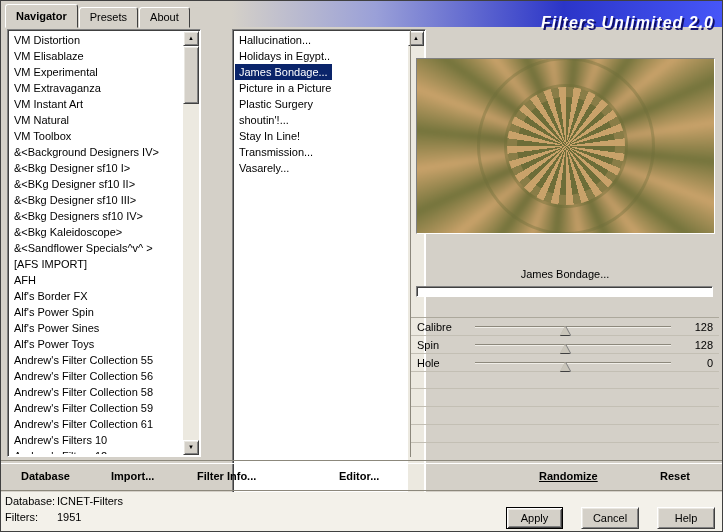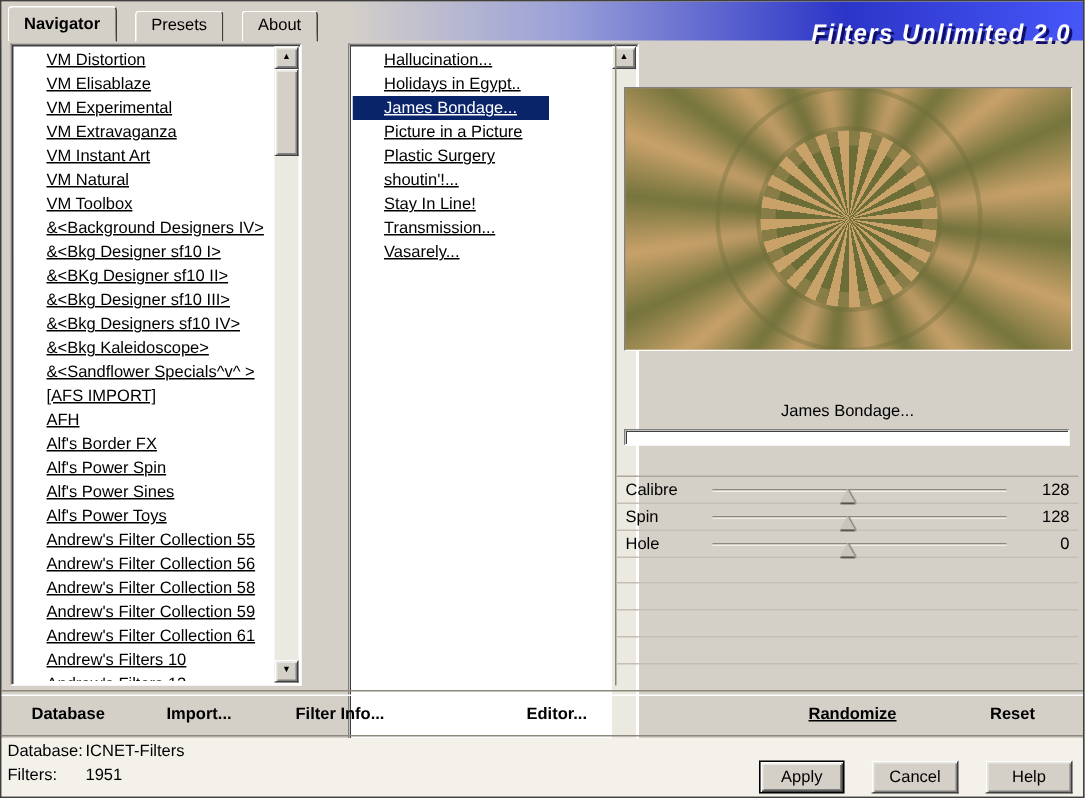--- a/index.html
+++ b/index.html
@@ -8,28 +8,28 @@
     background:#d4d0c8;border:1px solid #404040;overflow:hidden;
     font-family:"Liberation Sans",sans-serif;font-size:11px;color:#000;
     -webkit-font-smoothing:none;
   }
   
   .header{position:absolute;left:0;top:0;right:0;height:26px;
     background:linear-gradient(90deg,#d4d0c8 0%,#d4d0c8 32%,#9aa0d8 52%,#2b35c8 78%,#4656f8 100%);}
   .logo{position:absolute;top:13px;right:8px;font-size:16px;font-weight:bold;font-style:italic;
     color:#fff;text-shadow:2px 2px 0 #10106a;letter-spacing:1px;white-space:nowrap;}
   .tabs{position:absolute;top:3px;left:4px;display:flex;align-items:flex-end;}
-  .tab{height:19px;line-height:19px;padding:0 10px;background:#d4d0c8;margin-right:12px;
+  .tab{height:19px;line-height:19px;padding:0 10px;background:#d4d0c8;margin-right:1px;
     border:1px solid;border-color:#fff #404040 #d4d0c8 #fff;border-radius:3px 3px 0 0;}
   .tab.selected{height:22px;line-height:22px;font-weight:bold;z-index:2;}
   
   .listbox{position:absolute;background:#fff;border:1px solid;border-color:#808080 #fff #fff #808080;
     box-shadow:inset 1px 1px 0 #404040;box-sizing:border-box;}
   .list-content{position:absolute;left:2px;top:2px;bottom:2px;right:17px;overflow:hidden;background:#fff;}
-  .list-item{height:16px;line-height:16px;padding:0 21px;white-space:nowrap;overflow:hidden;width:fit-content;max-width:100%;text-decoration:underline;}
+  .list-item{height:16px;line-height:16px;padding:0 4px;white-space:nowrap;overflow:hidden;width:fit-content;max-width:100%;}
   .list-item.selected{background:#0a246a;color:#fff;}
   .scrollbar{position:absolute;top:1px;bottom:1px;right:1px;width:16px;background:#ece9e0;}
   .sb-btn{position:absolute;left:0;width:16px;height:15px;background:#d4d0c8;box-sizing:border-box;
     border:1px solid;border-color:#fff #404040 #404040 #fff;
     box-shadow:inset 1px 1px 0 #e8e6e0,inset -1px -1px 0 #808080;
     font-size:6px;text-align:center;line-height:13px;}
   .sb-up{top:0;} .sb-down{bottom:0;}
   .sb-thumb{position:absolute;left:0;width:16px;background:#d4d0c8;box-sizing:border-box;
     border:1px solid;border-color:#fff #404040 #404040 #fff;
     box-shadow:inset 1px 1px 0 #e8e6e0,inset -1px -1px 0 #808080;}
@@ -197,21 +197,21 @@
       <div class="param-row"></div>
       <div class="param-row"></div>
     </div>
 
   </div>
 
   <div class="groove" style="top:459px;"></div>
   <div class="toolbar-label" style="left:20px;">Database</div>
   <div class="toolbar-label u" style="left:110px;">Import...</div>
   <div class="toolbar-label u" style="left:196px;">Filter Info...</div>
-  <div class="toolbar-label u" style="left:302px;padding-left:48px;">Editor...</div>
+  <div class="toolbar-label u" style="left:290px;padding-left:48px;">Editor...</div>
   <div class="toolbar-label" style="left:538px;text-decoration:underline;">Randomize</div>
   <div class="toolbar-label" style="left:659px;">Reset</div>
 
   <div class="groove" style="top:489px;"></div>
   <div class="bottom">
     <div class="status-line" style="top:3px;">
       <span class="status-label">Database:</span><span>ICNET-Filters</span>
     </div>
     <div class="status-line" style="top:19px;">
       <span class="status-label">Filters:</span><span>1951</span>

